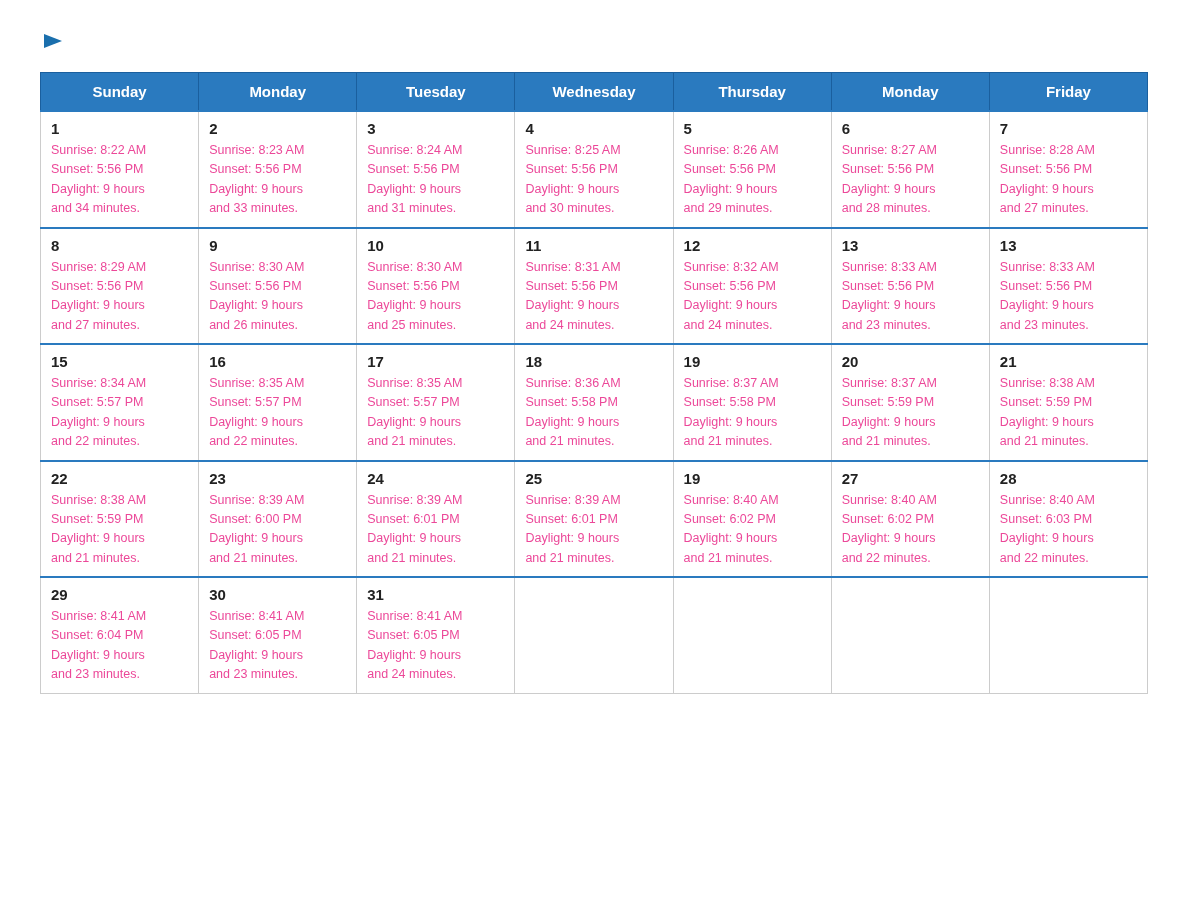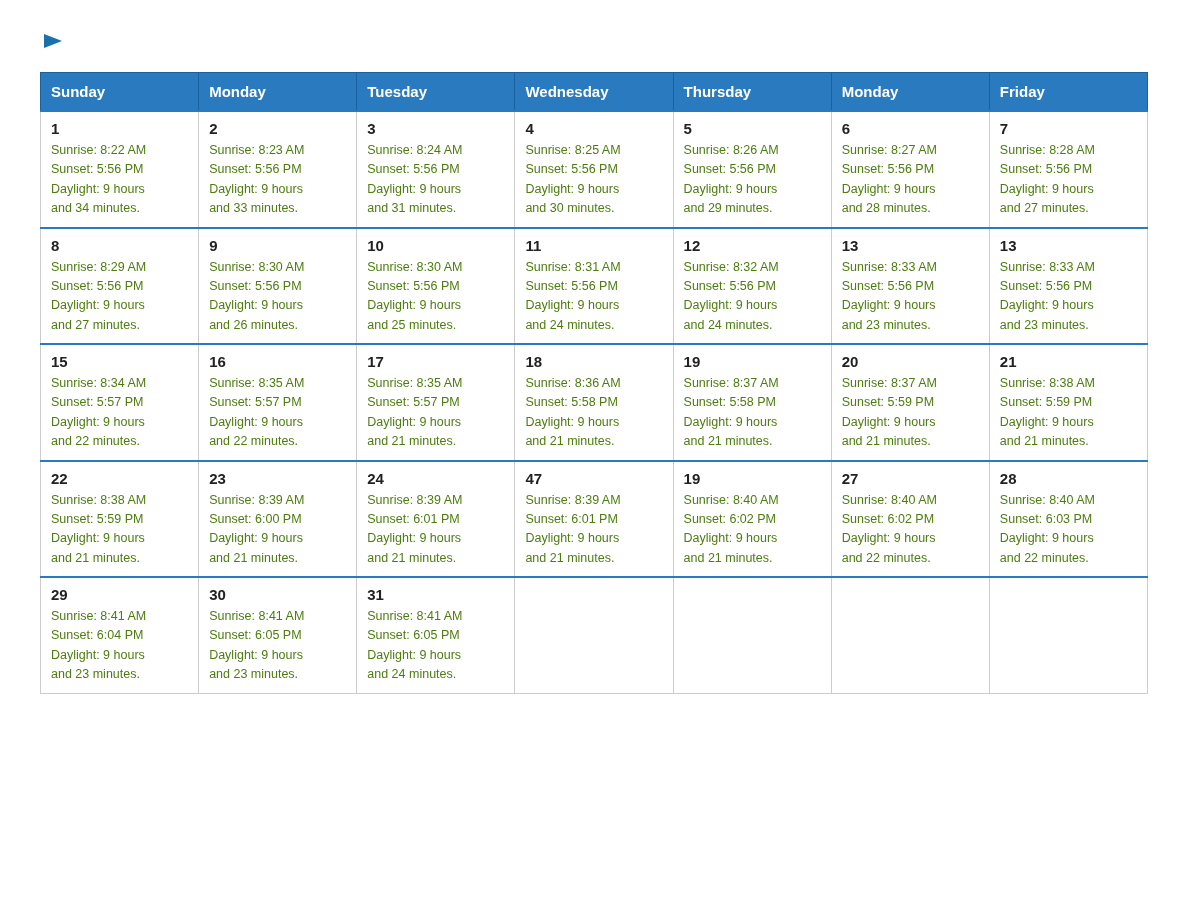--- a/index.html
+++ b/index.html
@@ -44,21 +44,21 @@
       width: 100%;
       border-collapse: collapse;
       border: 1px solid #ccc;
     }
     .calendar thead tr th {
       background-color: #2a7abf;
       color: #fff;
       font-size: 15px;
       font-weight: bold;
       padding: 10px 10px;
-      text-align: left;
+      text-align: center;
       border: 1px solid #1a5f9e;
     }
     .calendar tbody tr td {
       border: 1px solid #ccc;
       vertical-align: top;
       padding: 8px 10px;
       font-size: 12.5px;
       color: #333;
       width: 14.28%;
       min-height: 110px;
@@ -66,21 +66,21 @@
     .calendar tbody tr td .day-number {
       font-size: 15px;
       font-weight: bold;
       color: #222;
       display: block;
       margin-bottom: 4px;
     }
     .calendar tbody tr td .day-info {
       font-size: 12.5px;
       line-height: 1.55;
-      color: #4d7c0f;
+      color: #ec4899;
     }
     .calendar tbody tr td.empty {
       background: #fff;
     }
     .calendar tbody tr {
       border-top: 2px solid #2a7abf;
     }
     .calendar tbody tr td:first-child {
       border-left: 1px solid #ccc;
     }
@@ -217,21 +217,21 @@
       </td>
         <td>
         <span class="day-number">23</span>
         <span class="day-info">Sunrise: 8:39 AM<br>Sunset: 6:00 PM<br>Daylight: 9 hours<br>and 21 minutes.</span>
       </td>
         <td>
         <span class="day-number">24</span>
         <span class="day-info">Sunrise: 8:39 AM<br>Sunset: 6:01 PM<br>Daylight: 9 hours<br>and 21 minutes.</span>
       </td>
         <td>
-        <span class="day-number">47</span>
+        <span class="day-number">25</span>
         <span class="day-info">Sunrise: 8:39 AM<br>Sunset: 6:01 PM<br>Daylight: 9 hours<br>and 21 minutes.</span>
       </td>
         <td>
         <span class="day-number">19</span>
         <span class="day-info">Sunrise: 8:40 AM<br>Sunset: 6:02 PM<br>Daylight: 9 hours<br>and 21 minutes.</span>
       </td>
         <td>
         <span class="day-number">27</span>
         <span class="day-info">Sunrise: 8:40 AM<br>Sunset: 6:02 PM<br>Daylight: 9 hours<br>and 22 minutes.</span>
       </td>

